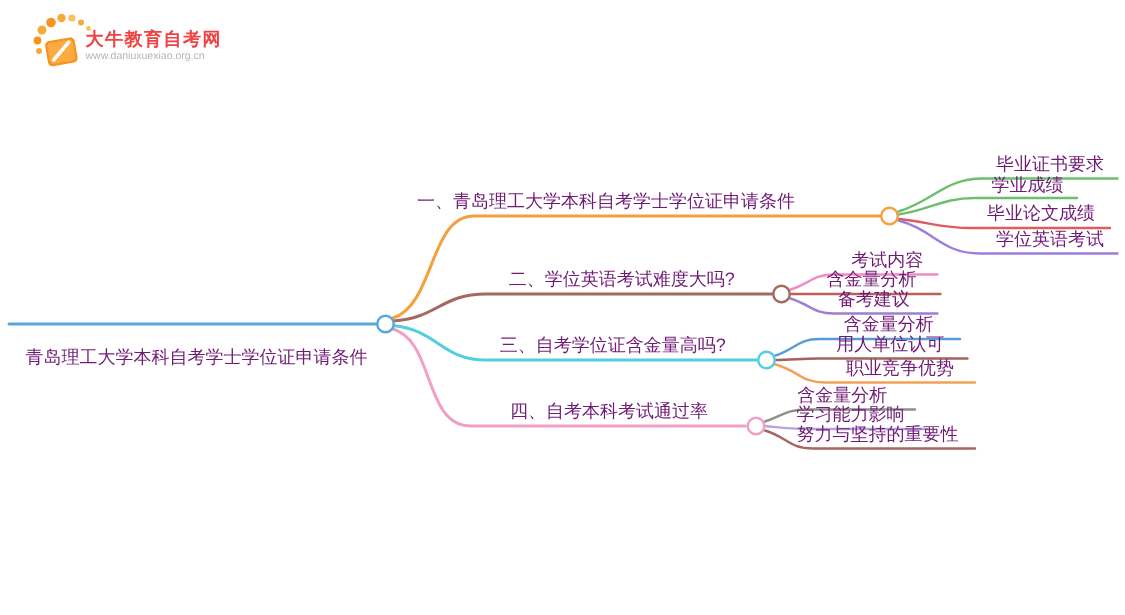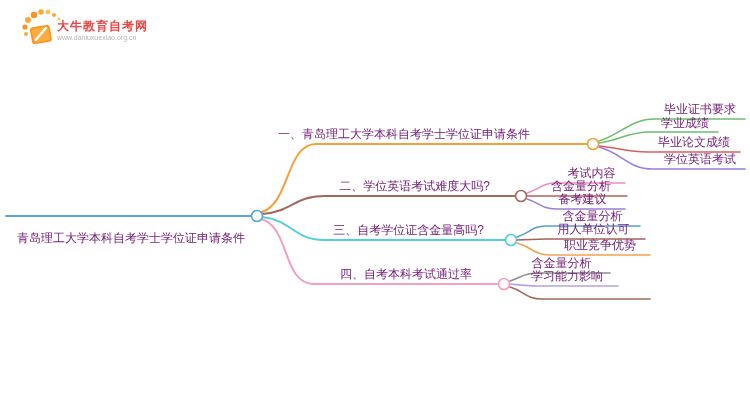--- a/index.html
+++ b/index.html
@@ -95,14 +95,15 @@
   <div class="node center" style="left:540px;top:192px;width:85px;">备考建议</div>
 
   <div class="node center" style="left:545px;top:209px;width:95px;">含金量分析</div>
   <div class="node center" style="left:306px;top:223px;width:205px;">三、自考学位证含金量高吗?</div>
   <div class="node center" style="left:542px;top:222px;width:103px;">用人单位认可</div>
   <div class="node center" style="left:550px;top:238px;width:100px;">职业竞争优势</div>
 
   <div class="node center" style="left:308px;top:267px;width:196px;">四、自考本科考试通过率</div>
   <div class="node center" style="left:513px;top:256px;width:97px;">含金量分析</div>
   <div class="node center" style="left:516px;top:269px;width:102px;">学习能力影响</div>
+  <div class="node center" style="left:520px;top:282px;width:130px;">努力与坚持的重要性</div>
 
 </div>
 
 </body></html>

